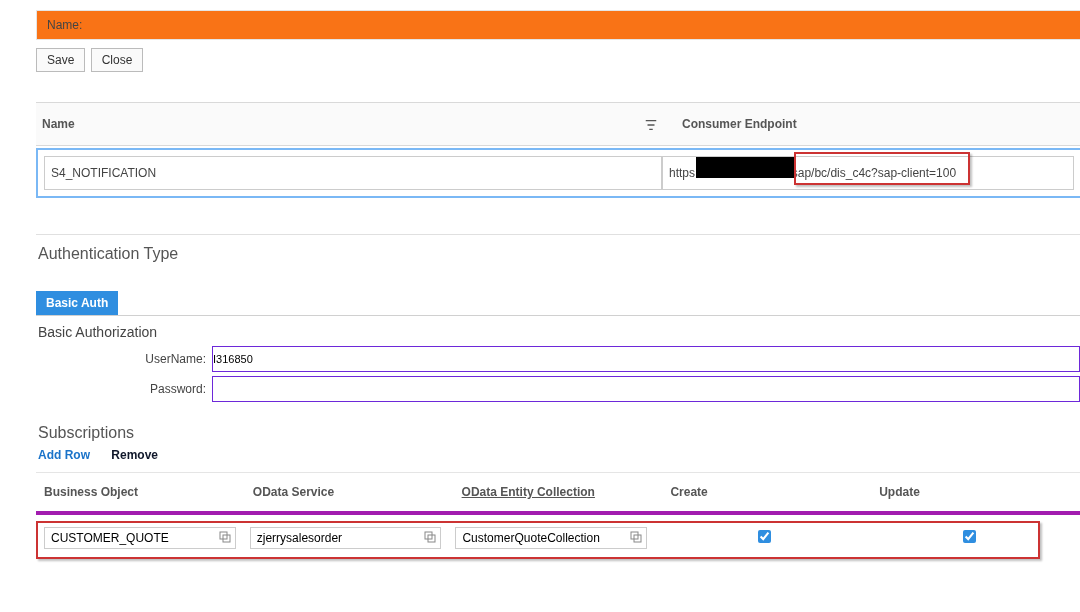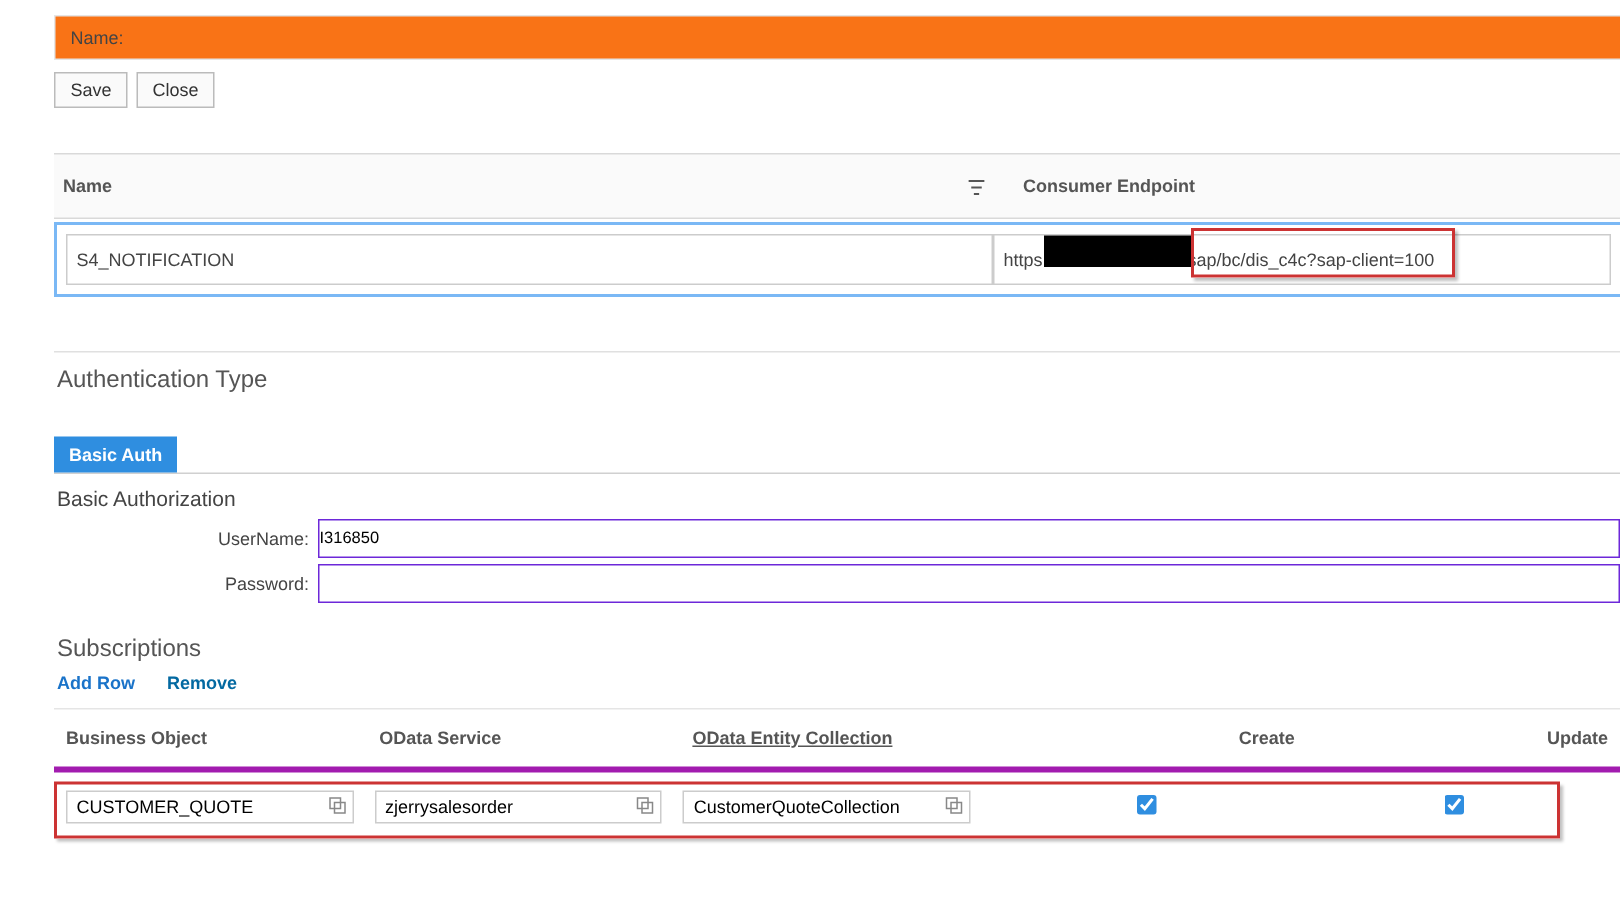--- a/index.html
+++ b/index.html
@@ -25,28 +25,28 @@
   .section-h{font-size:16px;color:#555;margin:10px 0 6px 2px}
   .tabrow{margin-top:28px}
   .tab{display:inline-block;background:#2f8ee0;color:#fff;font-size:12px;font-weight:700;padding:5px 10px}
   .tab-underline{height:1px;background:#d0d0d0;margin-top:0}
   .subh{font-size:14px;color:#444;margin:8px 0 6px 2px}
   .formrow{display:flex;align-items:center;margin:4px 0}
   .formrow label{width:170px;text-align:right;padding-right:6px;color:#444;font-size:12px}
   .formrow input{flex:1;height:20px;border:1px solid #6d28d9;padding:2px 0;font-size:11px}
   .linkrow{margin:4px 0 10px 2px}
   .link{color:#1a73c9;font-weight:700;font-size:12px;cursor:pointer;margin-right:18px}
-  .link.disabled{color:#0369a1;cursor:default}
+  .link.disabled{color:#0f172a;cursor:default}
   .subs-head{display:flex;border-top:1px solid #e5e5e5;border-bottom:4px solid #a21caf;background:#fff}
   .subs-head .sc{padding:12px 8px;font-size:12px;font-weight:700;color:#555;box-sizing:border-box}
   .sc1{width:210px}
   .sc2{width:210px}
   .sc3{width:210px;text-decoration:underline}
-  .sc4{width:210px;text-align:right}
-  .sc5{width:210px;text-align:right}
+  .sc4{width:210px;text-align:left}
+  .sc5{width:210px;text-align:left}
   .subs-row-wrap{position:relative;margin-top:6px}
   .subs-row{display:flex;align-items:flex-start;padding:6px 8px}
   .lookup{position:relative;width:196px;margin-right:14px}
   .lookup input{width:100%;height:22px;border:1px solid #ccc;padding:2px 22px 2px 6px;font-size:12px;box-sizing:border-box}
   .lookup .picker{position:absolute;right:4px;top:4px;width:14px;height:14px;color:#888;font-size:12px;text-align:center;line-height:14px;cursor:pointer}
   .chkcell{width:210px;text-align:center}
   .chkcell input{accent-color:#2f8ee0}
   .subs-redbox{position:absolute;left:0;top:0;width:1000px;height:34px;border:2px solid #c33;box-shadow:2px 2px 2px rgba(0,0,0,.25);pointer-events:none}
   .sorticon svg{width:14px;height:14px;vertical-align:middle}
 </style>

